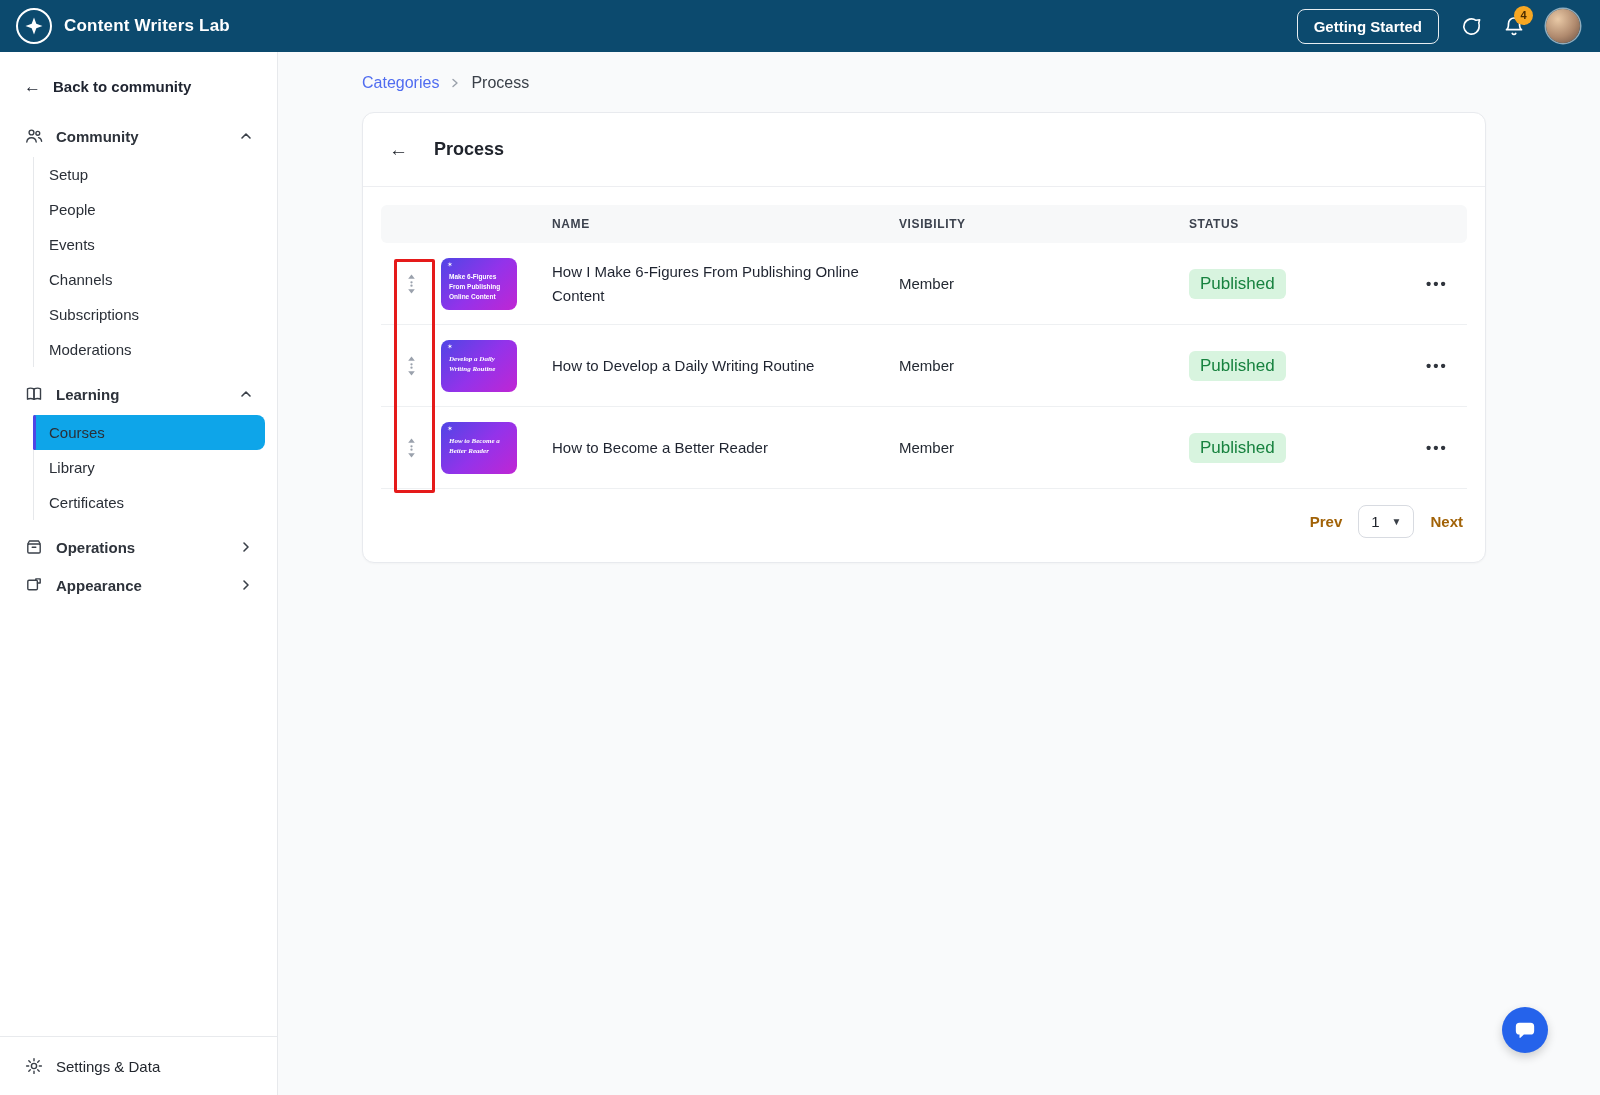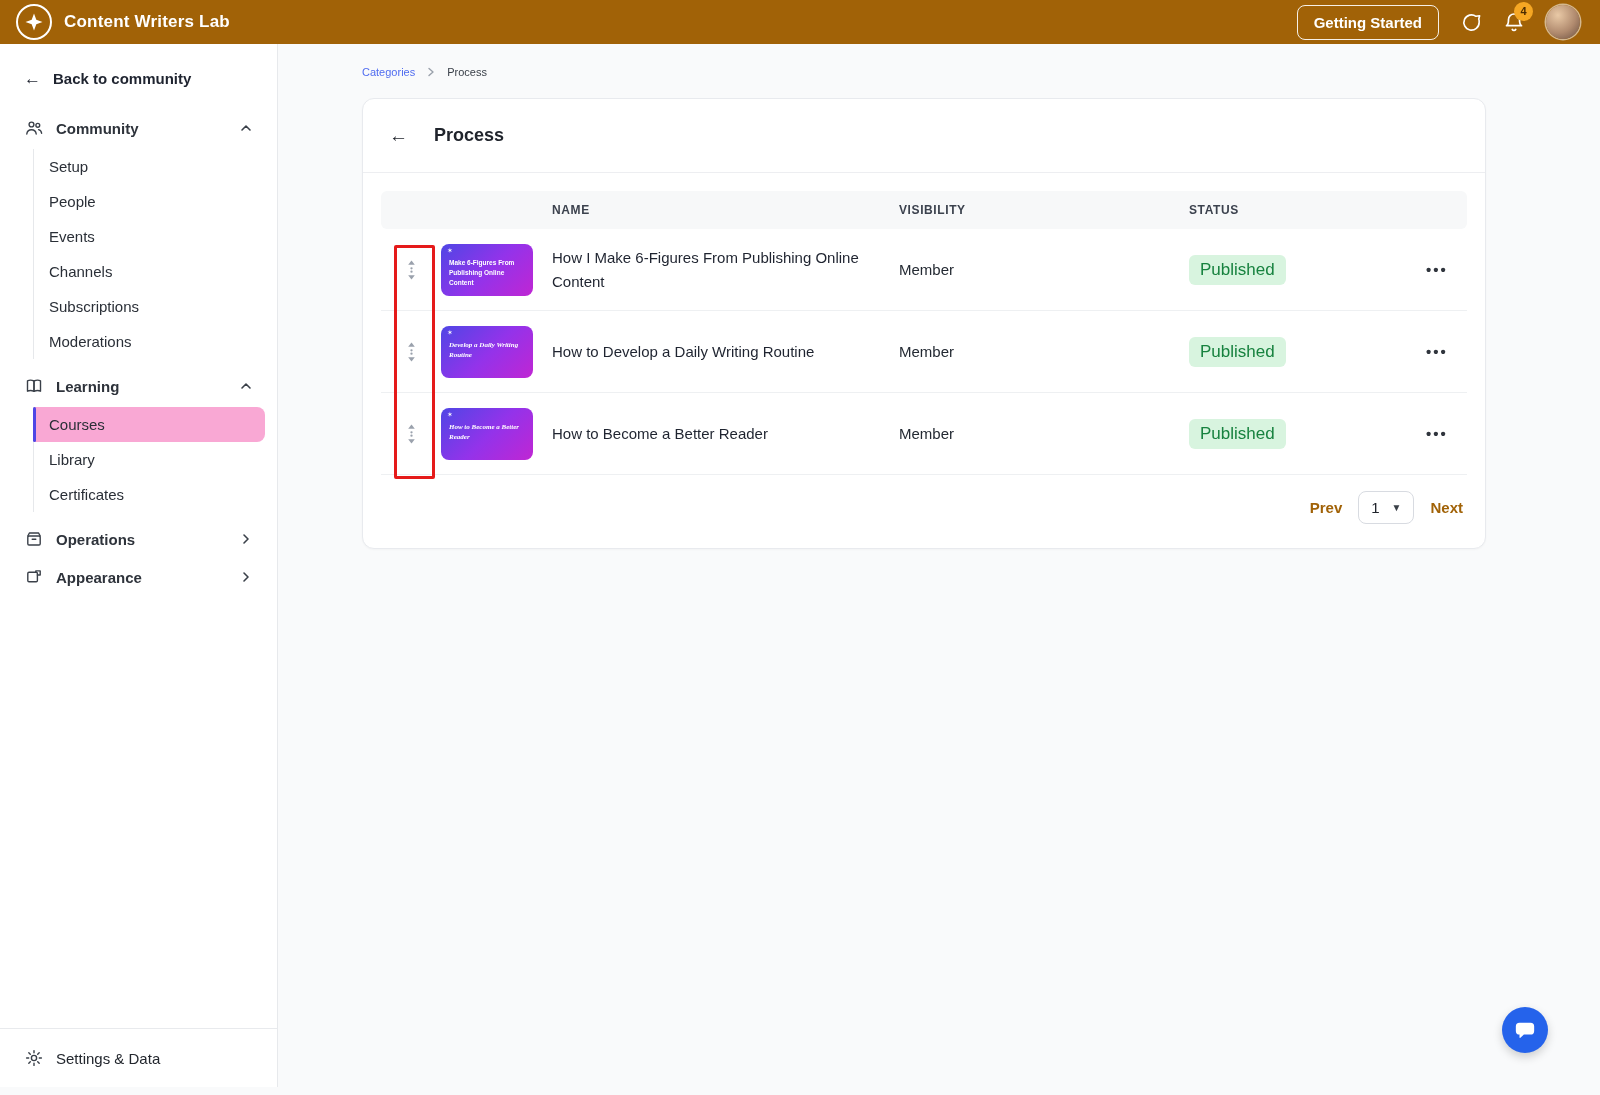--- a/index.html
+++ b/index.html
@@ -6,21 +6,21 @@
   html,body { margin:0; padding:0; }
   body {
     width:1600px; height:1095px;
     font-family:"Liberation Sans", sans-serif;
     background:#F9FAFB; overflow:hidden;
     color:#1F2430;
   }
 
   
   .topbar {
-    height:44px; background:#a16207; color:#fff;
+    height:52px; background:#0c4a6e; color:#fff;
     display:flex; align-items:center; padding:0 20px 0 16px;
   }
   .brand { display:flex; align-items:center; gap:12px; }
   .logo {
     width:36px; height:36px; border-radius:50%;
     border:2px solid #fff; display:flex; align-items:center; justify-content:center;
     background:transparent;
   }
   .brand-name { font-size:17px; font-weight:700; letter-spacing:.2px; }
   .topbar-right { margin-left:auto; display:flex; align-items:center; gap:22px;padding-left:10px; }
@@ -67,35 +67,35 @@
   .icon-slot { width:20px; display:flex; justify-content:center; color:#3A4049; }
   .subitems {
     margin:2px 0 8px 21px; border-left:1px solid #E6E8EB;
     display:flex; flex-direction:column;
   }
   .subitem {
     position:relative; font-size:15px; color:#2A2F37;
     padding:9px 14px 9px 15px; cursor:pointer;
   }
   .subitem.active {
-    background:#f9a8d4; border-radius:0 8px 8px 0; font-weight:500;
+    background:#0ea5e9; border-radius:0 8px 8px 0; font-weight:500;
   }
   .subitem.active::before {
     content:""; position:absolute; left:-1px; top:0; bottom:0; width:3px;
     background:#4F46E5; border-radius:2px;
   }
   .sidebar-bottom {
     margin-top:auto; border-top:1px solid #E8EAED;
     padding:20px 24px; display:flex; align-items:flex-end; gap:12px;
     font-size:15px; color:#23272E; cursor:pointer;
   }
 
   
   .main { flex:1; padding:22px 114px 0 84px; position:relative; background:#F9FAFB; }
-  .breadcrumb { display:flex; align-items:center; gap:10px; font-size:11px; margin-bottom:20px; }
+  .breadcrumb { display:flex; align-items:center; gap:10px; font-size:16px; margin-bottom:20px; }
   .crumb-link { color:#506CF0; cursor:pointer; }
   .crumb-sep { color:#9AA1AB; display:flex; }
   .crumb-current { color:#3A4049; }
 
   .card {
     background:#fff; border:1px solid #E8EAEE; border-radius:12px;
     box-shadow:0 1px 2px rgba(16,24,40,.03);
   }
   .card-header {
     display:flex; align-items:center; gap:26px;
@@ -110,21 +110,21 @@
     align-items:center;
   }
   .thead {
     background:#F7F8F9; border-radius:6px; height:38px;
     font-size:12px; font-weight:700; letter-spacing:.05em; color:#3C424E;
   }
   .th-name { padding-left:15px; }
   .trow { border-bottom:1px solid #EEF0F2; min-height:82px; padding:14px 0; }
   .handle-cell { display:flex; justify-content:center; color:#9AA1AC; cursor:grab; }
   .thumb {
-    width:92px; height:52px; border-radius:8px; position:relative;
+    width:76px; height:52px; border-radius:8px; position:relative;
     background:linear-gradient(135deg,#4F46E5 0%,#9333EA 52%,#C026D3 100%);
     color:#fff; overflow:hidden; cursor:pointer;text-decoration:underline;
   }
   .thumb-star { position:absolute; top:3px; left:6px; font-size:7px; color:#fff; }
   .thumb-text {
     position:absolute; left:8px; right:6px; top:14px;
     font-size:6.5px; line-height:1.55; font-weight:600;
   }
   .thumb-script .thumb-text { font-family:"Liberation Serif", serif; font-style:italic; font-size:7px; }
   .name-cell { padding-left:15px; padding-right:24px; font-size:15px; color:#1F2430; line-height:1.6; }

